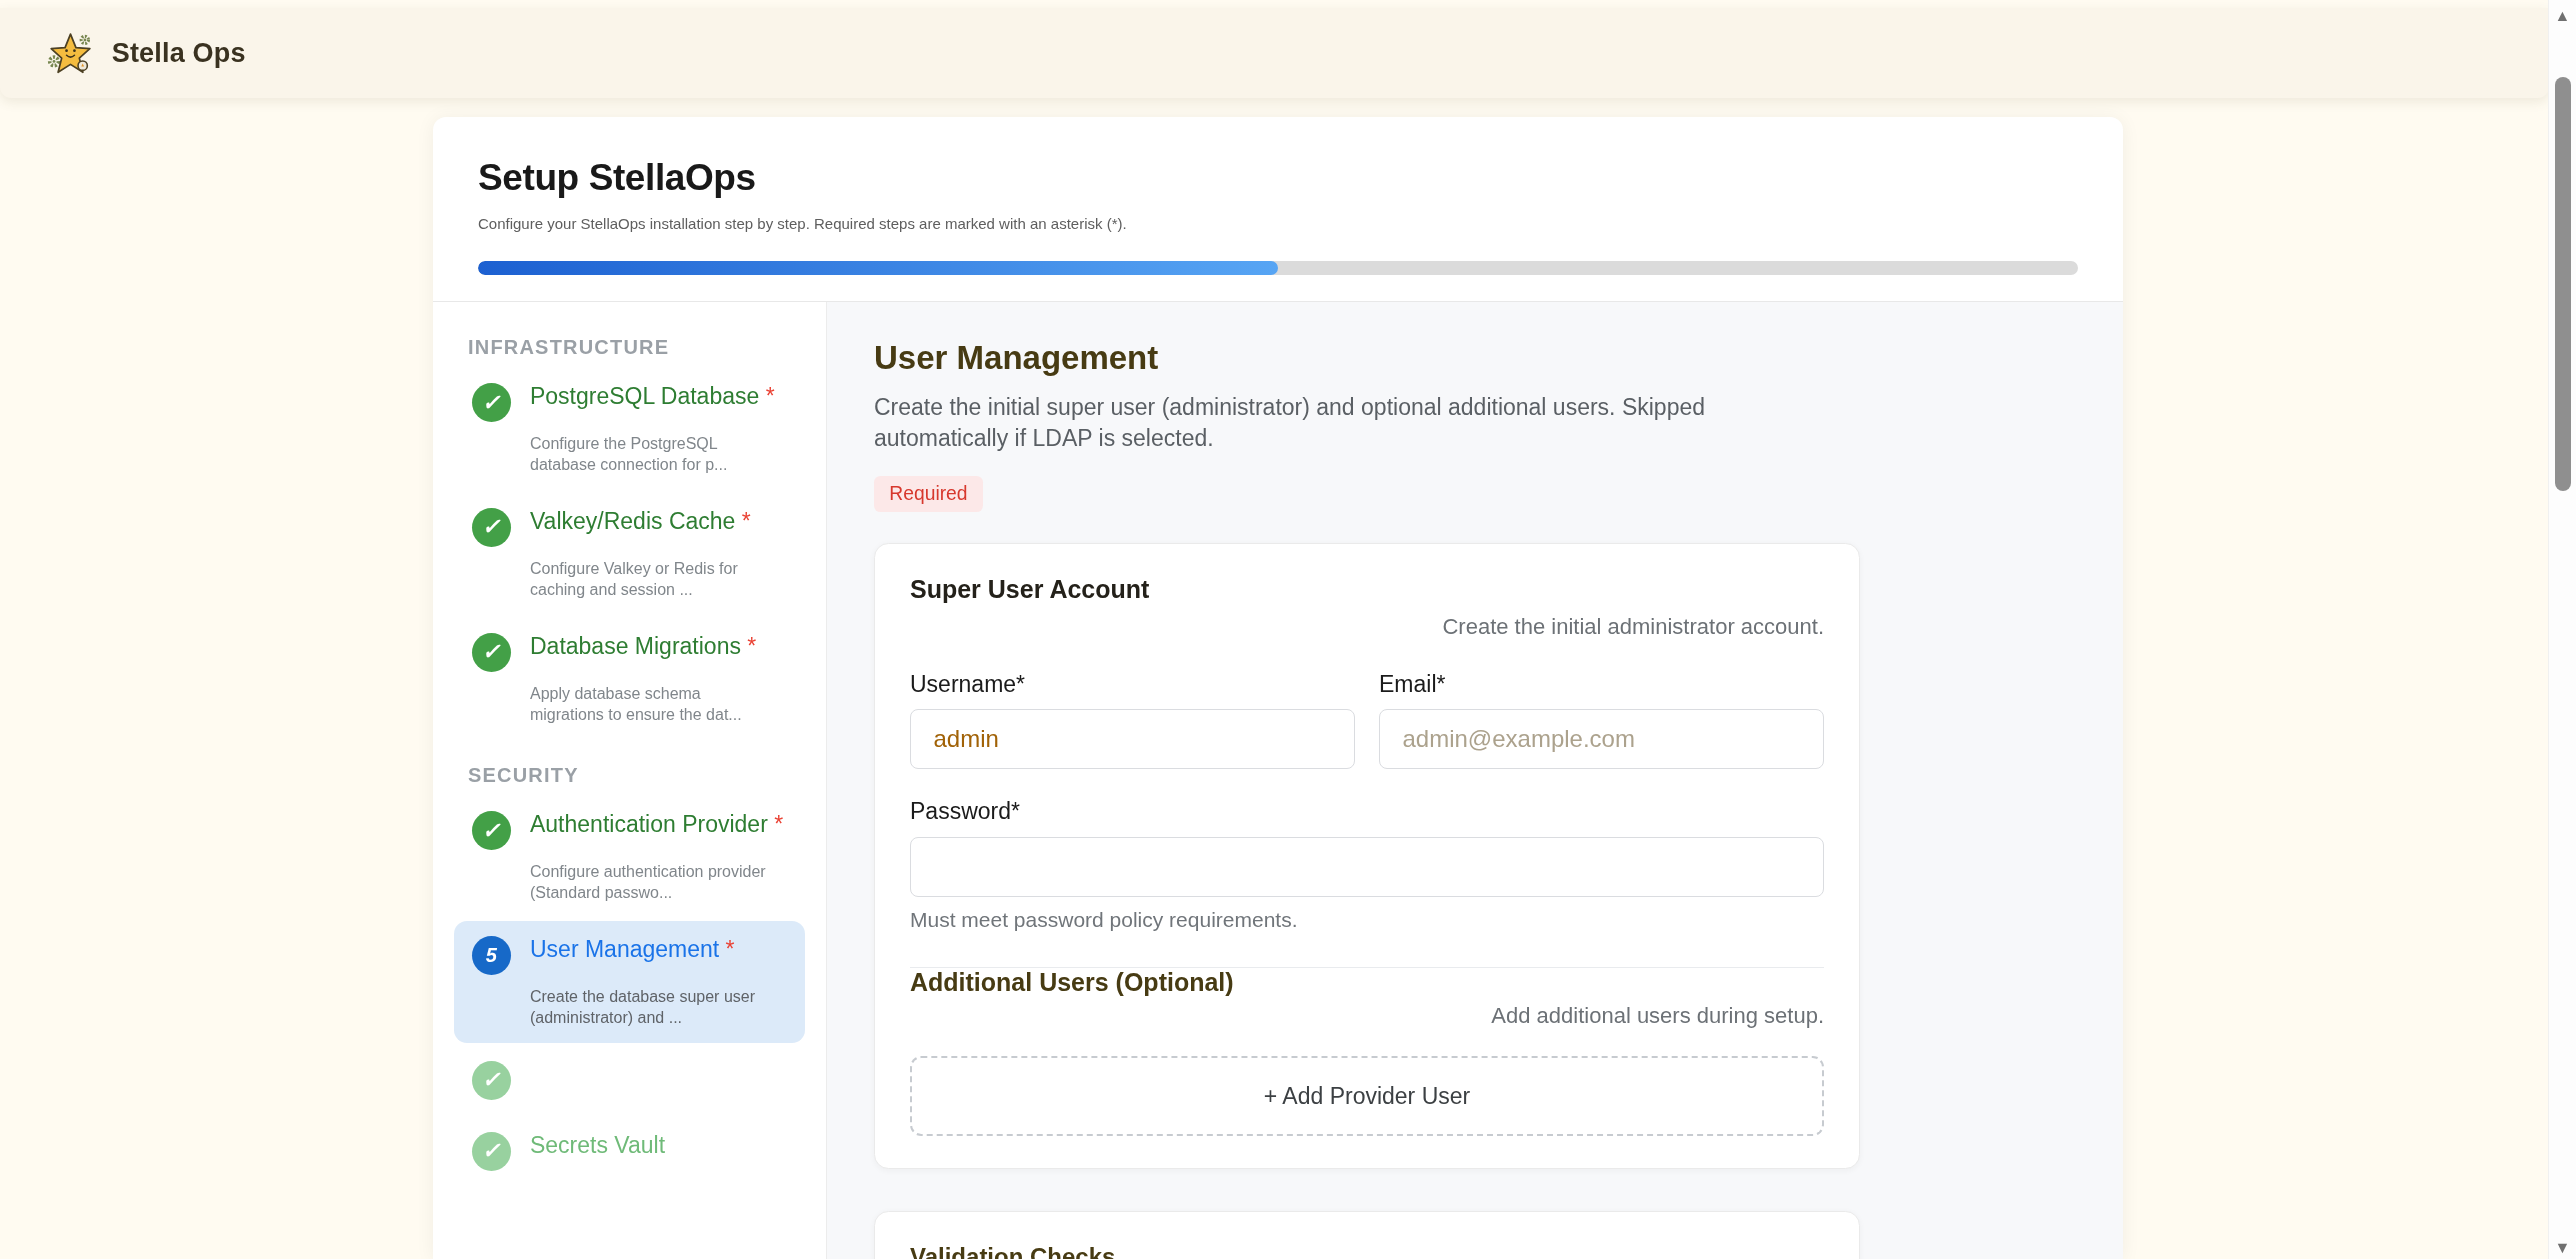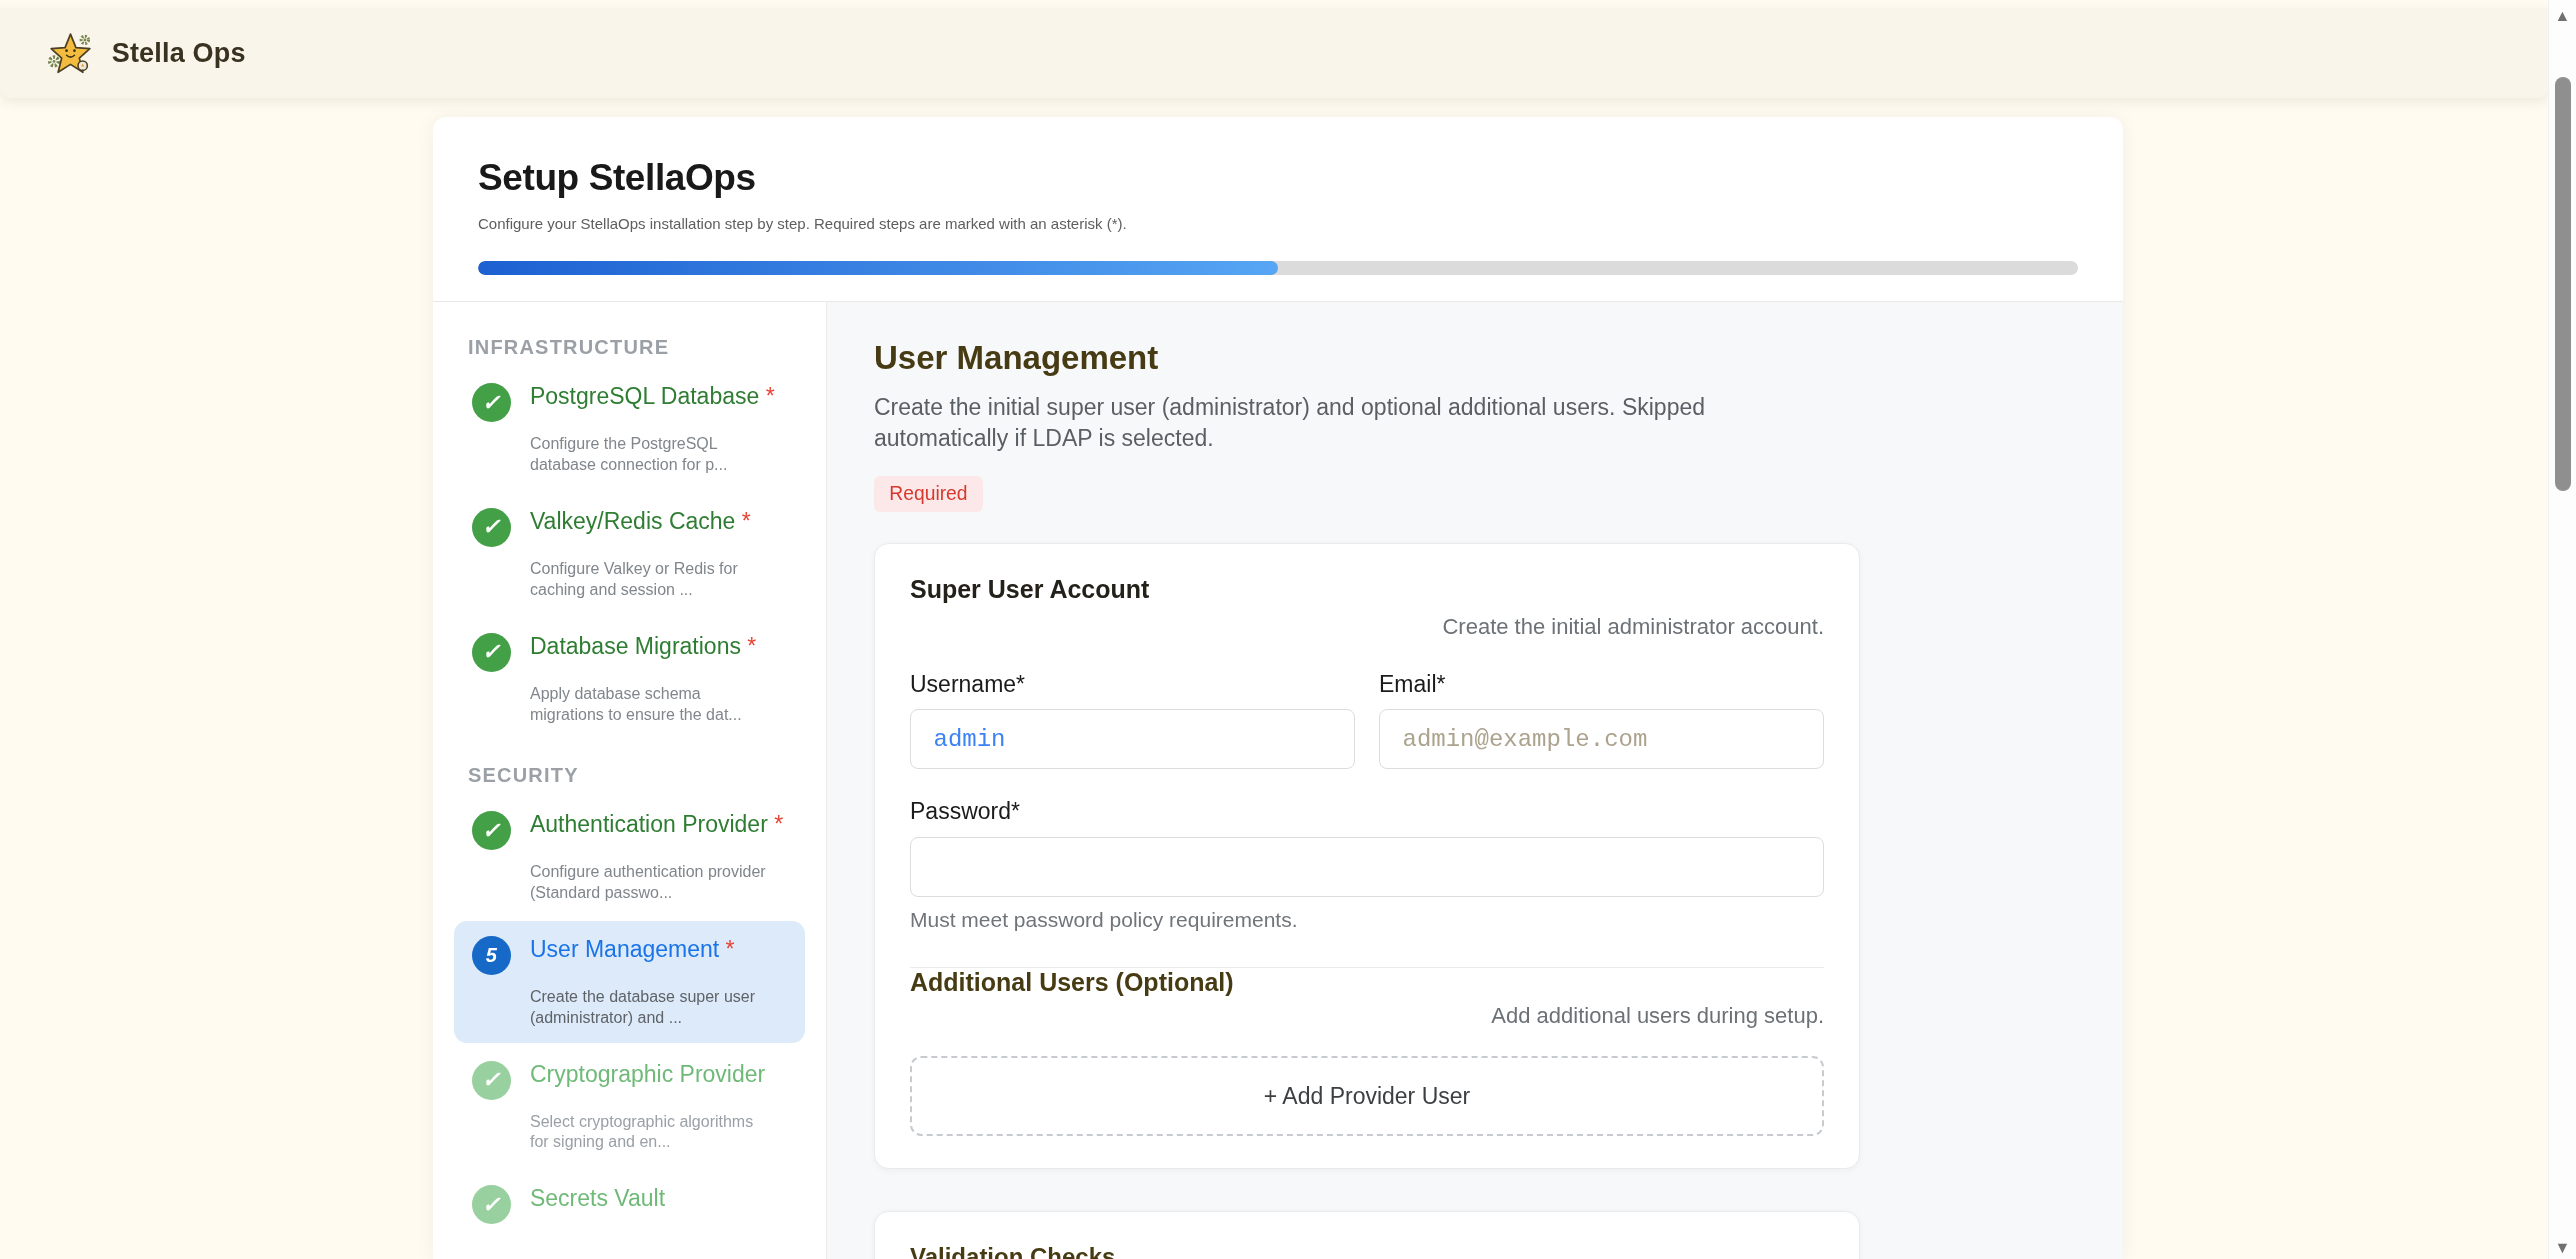--- a/index.html
+++ b/index.html
@@ -73,21 +73,21 @@
   }
   .card1{margin-top:31px;padding:31px 35px 32px;}
   .card h3{margin:0;font-size:25px;font-weight:700;color:#24211A;}
   .card h3.olive{color:#473B13;}
   .card-sub{margin-top:9.7px;font-size:22px;color:#6C7176;text-align:right;}
   .grid{margin-top:31px;display:grid;grid-template-columns:1fr 1fr;gap:0 24px;}
   .f-label{font-size:23px;color:#1B1B1B;}
   .t-input{
     margin-top:11.3px;width:100%;height:60px;box-sizing:border-box;
     border:0.8px solid #DADCE0;border-radius:8px;padding:0 22.5px;
-    font-family:Liberation Mono, monospace;font-size:24px;color:#3b82f6;background:#fff;outline:none;
+    font-family:Liberation Sans, sans-serif;font-size:24px;color:#a16207;background:#fff;outline:none;
   }
   .t-input::placeholder{color:#ACA28D;}
   .pw-label{display:block;margin-top:29px;}
   .hint{margin-top:11.3px;font-size:21px;color:#70757A;}
   .divider{margin-top:35px;border-top:0.8px solid #E9EBEE;}
   .h3b{margin-top:29px;}
   .sub2{margin-top:6.4px;}
   .dashed-btn{
     margin-top:27px;width:100%;height:80px;box-sizing:border-box;
     border:2.4px dashed #C7CBD0;border-radius:11.3px;background:transparent;
@@ -190,25 +190,20 @@
           <div class="step-title"><span>User Management</span><span class="ast">*</span></div>
           <div class="step-desc">Create the database super user
 (administrator) and ...</div>
         </div>
       </div>
 
       <div class="step pending">
         <span class="step-icon">
             <i>✓</i>
           </span>
-        <div class="step-text">
-          <div class="step-title"><span>Cryptographic Provider</span><span class="ast"></span></div>
-          <div class="step-desc">Select cryptographic algorithms
-for signing and en...</div>
-        </div>
       </div>
 
       <div class="step pending">
         <span class="step-icon">
             <i>✓</i>
           </span>
         <div class="step-text">
           <div class="step-title"><span>Secrets Vault</span><span class="ast"></span></div>
 
         </div>

